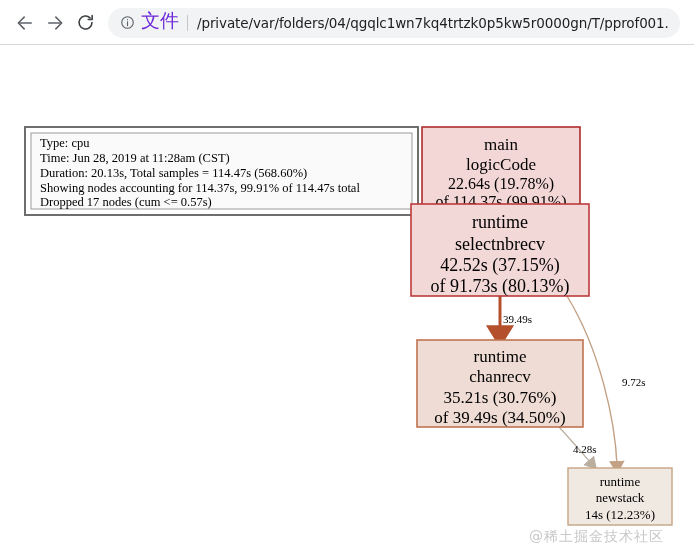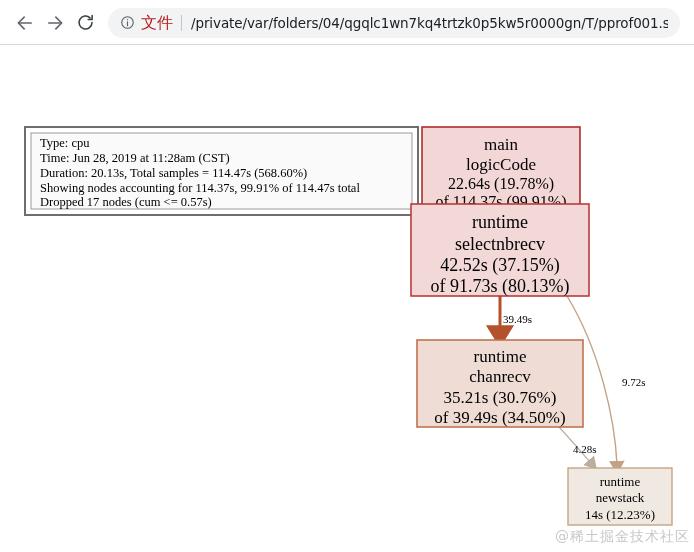--- a/index.html
+++ b/index.html
@@ -50,23 +50,23 @@
     min-width: 0;
   }
   #info-icon-wrap {
     flex: 0 0 auto;
     display: flex; align-items: center; justify-content: center;
     color: #5f6368;
     margin-right: 6px;
   }
   #file-label {
     flex: 0 0 auto;
-    font-size: 16px;
-    color: #b91c1c;
-    font-family: Liberation Sans, sans-serif;
+    font-size: 19px;
+    color: #6d28d9;
+    font-family: Liberation Mono, monospace;
     line-height: 1;
     padding-right: 8px;
   }
   #omnibox-divider {
     flex: 0 0 auto;
     width: 1px; height: 16px;
     background: #c4c7c5;
     margin-right: 9px;
   }
   #url-text {
@@ -100,21 +100,21 @@
     text-anchor: start;
   }
   .legend-text {
     font-family: "Liberation Serif", serif;
     font-size: 12.5px;
     fill: #000000;
     text-anchor: start;
   }
   #watermark {
     position: absolute;
-    right: 4px;
+    right: 30px;
     bottom: 6px;
     font-family: "DejaVu Sans", sans-serif;
     font-size: 14px;
     color: #c8c8c8;
     letter-spacing: 1px;
     white-space: nowrap;
   }
 </style>
 </head>
 <body>

